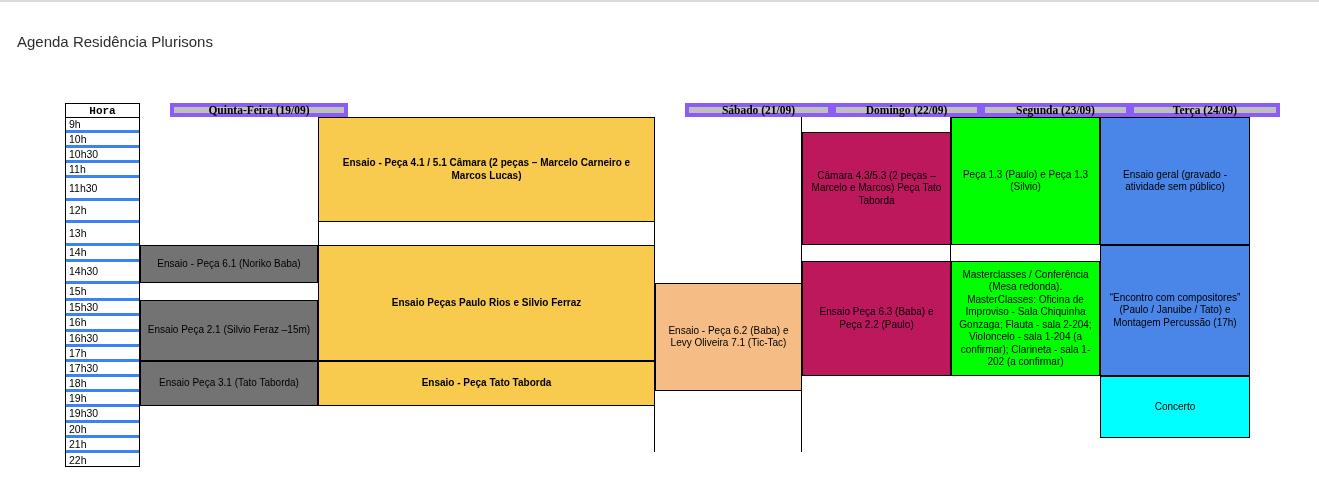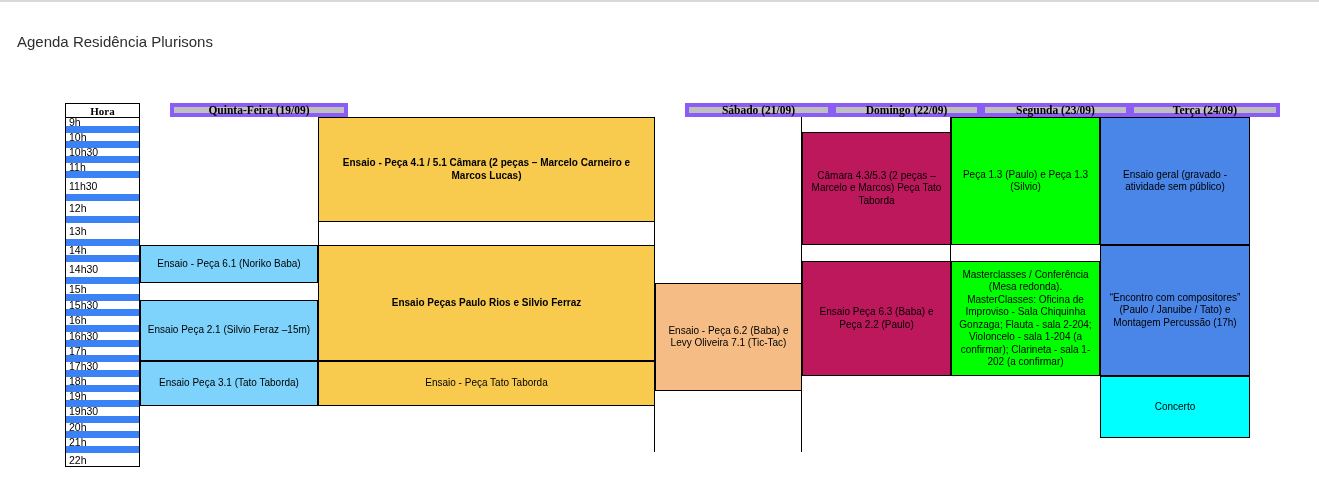--- a/index.html
+++ b/index.html
@@ -13,49 +13,49 @@
     font-family:"Liberation Sans", sans-serif;
   }
   
   .hora-col{
     position:absolute;left:65px;top:103px;width:75px;height:364px;
     border:1px solid #000;box-sizing:border-box;background:#fff;
   }
   .hora-head{
     position:absolute;left:0;top:0;width:100%;height:14px;box-sizing:border-box;
     border-bottom:1px solid #000;display:flex;align-items:center;justify-content:center;
-    font-family:Liberation Serif, serif;font-weight:bold;font-size:11px;
+    font-family:Liberation Mono, monospace;font-weight:bold;font-size:11px;
   }
   .trow{
-    position:absolute;left:0;width:100%;box-sizing:border-box;border-bottom:7px solid #3b82f6;
+    position:absolute;left:0;width:100%;box-sizing:border-box;border-bottom:3px solid #3b82f6;
     display:flex;align-items:center;padding-left:3px;font-size:10.5px;line-height:1;
   }
   .trow.last{border-bottom:none;}
   
   .dhead{
     position:absolute;top:103px;height:14px;box-sizing:border-box;background:#bfbfbf;
     border:4px solid #8b5cf6;display:flex;align-items:center;justify-content:center;
     font-family:"Liberation Serif", serif;font-weight:bold;font-size:11.5px;color:#000;margin-left:30px;
   }
   
   .vline{position:absolute;width:1px;background:#000;}
   
   .ev{
     position:absolute;box-sizing:border-box;border:1px solid #000;
     display:flex;align-items:center;justify-content:center;text-align:center;
     font-size:10px;line-height:1.25;color:#000;padding:0 6px;
   }
-  .ev-green{background:#7dd3fc;}
+  .ev-green{background:#737373;}
   .ev-yellow{background:#f8cb4f;font-weight:bold;}
   .ev-orange{background:#f5bd85;}
   .ev-peach{background:#be185d;}
   .ev-lime{background:#00ff00;}
   .ev-blue{background:#4a86e8;}
   .ev-cyan{background:#00ffff;}
-  .bold{font-weight:normal;}
+  .bold{font-weight:bold;}
 </style>
 </head>
 <body>
 
 <div class="canvas">
   <div class="topstrip"></div>
   <div class="title">Agenda Residência Plurisons</div>
 
   <div class="hora-col">
     <div class="hora-head">Hora</div>

